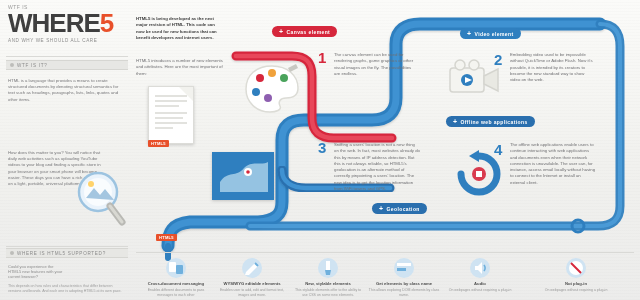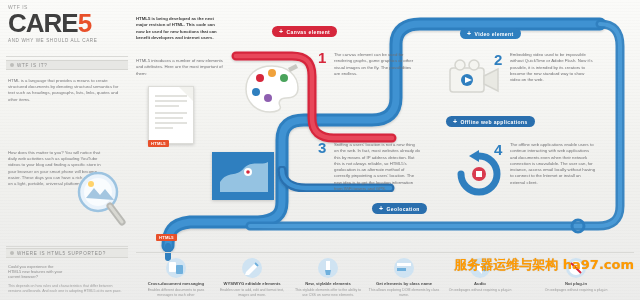--- a/index.html
+++ b/index.html
@@ -119,21 +119,21 @@
     <path d="M600,24 C614,24 620,32 620,46 L620,206 C620,220 612,226 598,226 L250,226" fill="none" stroke="#2f7fbf" stroke-width="9" stroke-linecap="round" stroke-linejoin="round" opacity="0.95"></path>
     <path d="M600,24 C614,24 620,32 620,46 L620,206 C620,220 612,226 598,226 L250,226" fill="none" stroke="#4c9cd8" stroke-width="4" stroke-linecap="round" stroke-linejoin="round" opacity="0.9"></path>
 
     <circle cx="578" cy="226" r="6" fill="none" stroke="#2f7fbf" stroke-width="3"></circle>
 
     <path d="M168,246 L168,258" stroke="#2f7fbf" stroke-width="6" stroke-linecap="round"></path>
   </svg>
 
   <div class="hdr">
     <div class="wtf">WTF IS</div>
-    <div class="ttl"><span>CARE</span><span class="five">5</span></div>
+    <div class="ttl"><span>WHERE</span><span class="five">5</span></div>
     <div class="sub">AND WHY WE SHOULD ALL CARE</div>
   </div>
 
   <div class="rule" style="left:6px;top:56px;width:122px;"></div>
 
   <div class="secbar" style="left:6px;top:60px;width:122px;">
     <span class="dot"></span>
     <span class="lbl">WTF IS IT?</span>
   </div>
 
@@ -326,14 +326,13 @@
         <svg viewBox="0 0 20 20" width="20" height="20">
             <circle cx="10" cy="10" r="7" fill="#fff"></circle>
             <path d="M5 5 L15 15" stroke="#d6273c" stroke-width="2"></path>
           </svg>
       </div>
       <div class="t">Not plug-in</div>
       <div class="d">On webpages without requiring a plug-in</div>
     </div>
   </div>
 
-  <div class="wm">服务器运维与架构 ha97.com</div>
 </div>
 
 </body></html>

